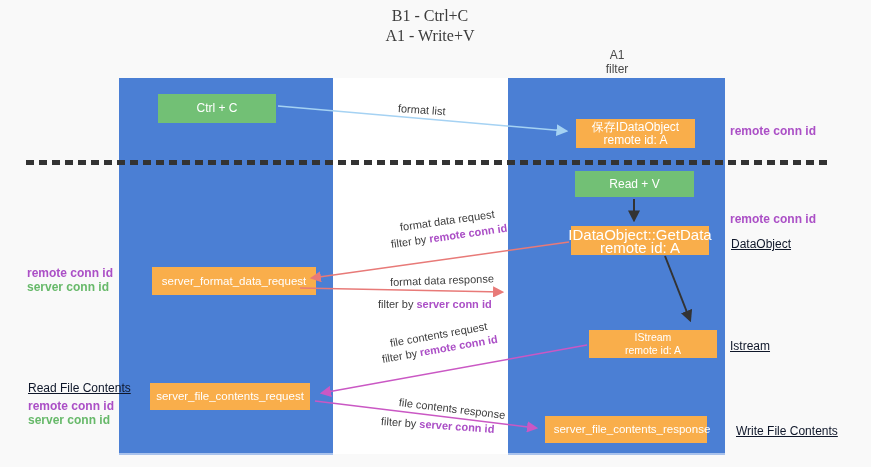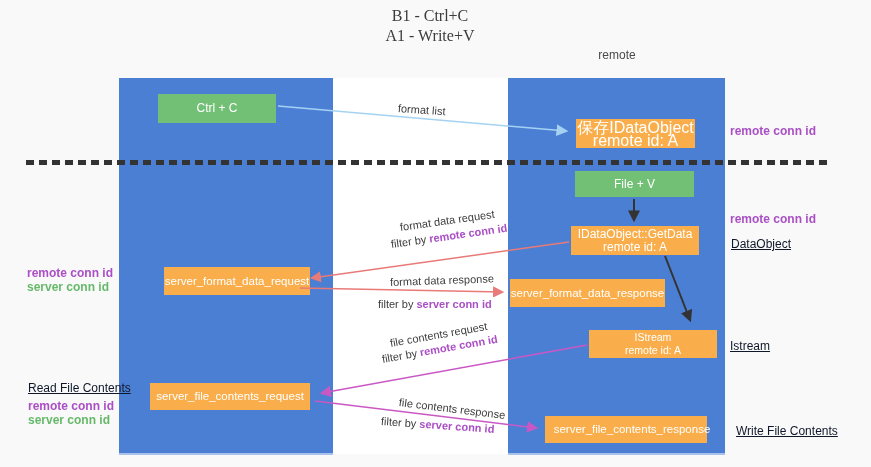--- a/index.html
+++ b/index.html
@@ -24,24 +24,24 @@
     z-index:6;
   }
   .box{
     display:flex;flex-direction:column;align-items:center;justify-content:center;
     text-align:right;color:#ffffff;box-sizing:border-box;z-index:4;
     font-size:11.5px;line-height:13px;
   }
   .green{background:#72c075;}
   .orange{background:#f9ae4b;}
   .b-ctrl-c{left:158px;top:94px;width:118px;height:29px;font-size:12px;}
-  .b-save{left:576px;top:119px;width:119px;height:29px;font-size:16px;}
+  .b-save{left:576px;top:119px;width:119px;height:29px;font-size:12px;}
   .b-ctrl-v{left:575px;top:171px;width:119px;height:26px;font-size:12px;}
-  .b-getdata{left:571px;top:226px;width:128px;height:29px;font-size:12px;}
-  .b-freq{left:152px;top:267px;width:146px;height:28px;margin-left:12px;}
+  .b-getdata{left:571px;top:226px;width:138px;height:29px;font-size:15px;}
+  .b-freq{left:152px;top:267px;width:164px;height:28px;}
   .b-fresp{left:510px;top:279px;width:155px;height:28px;}
   .b-istream{left:589px;top:330px;width:128px;height:28px;font-size:10.5px;}
   .b-creq{left:150px;top:383px;width:160px;height:27px;}
   .b-cresp{left:545px;top:416px;width:162px;height:27px;padding-left:12px;}
   svg.arrows{left:0;top:0;width:871px;height:467px;z-index:5;pointer-events:none;}
   .alabel{font-size:11px;color:#3d3d3d;white-space:nowrap;transform-origin:left center;z-index:7;}
   .purple{color:#ab4fc6;font-weight:bold;}
   .greenlbl{color:#67b96a;font-weight:bold;}
   .fprefix{margin-right:3px;}
   .side{font-size:12px;line-height:14px;white-space:nowrap;z-index:7;}
@@ -51,48 +51,46 @@
 <body>
 
 <div class="canvas">
 
   <div class="abs title">
     <div>B1 - Ctrl+C</div>
     <div>A1 - Write+V</div>
   </div>
 
   <div class="abs lane-header lh-right">
-    <div>remote</div>
+    <div>A1</div>
+    <div>filter</div>
   </div>
 
   <div class="abs mid-band"></div>
   <div class="abs lane lane-left"></div>
   <div class="abs lane lane-right"></div>
 
   <div class="abs dashline"></div>
 
   <div class="abs box green b-ctrl-c">
     <span>Ctrl + C</span>
   </div>
   <div class="abs box orange b-save">
     <span>保存IDataObject</span>
     <span>remote id: A</span>
   </div>
   <div class="abs box green b-ctrl-v">
-    <span>File + V</span>
+    <span>Read + V</span>
   </div>
   <div class="abs box orange b-getdata">
     <span>IDataObject::GetData</span>
     <span>remote id: A</span>
   </div>
   <div class="abs box orange b-freq">
     <span>server_format_data_request</span>
-  </div>
-  <div class="abs box orange b-fresp">
-    <span>server_format_data_response</span>
   </div>
   <div class="abs box orange b-istream">
     <span>IStream</span>
     <span>remote id: A</span>
   </div>
   <div class="abs box orange b-creq">
     <span>server_file_contents_request</span>
   </div>
   <div class="abs box orange b-cresp">
     <span>server_file_contents_response</span>

